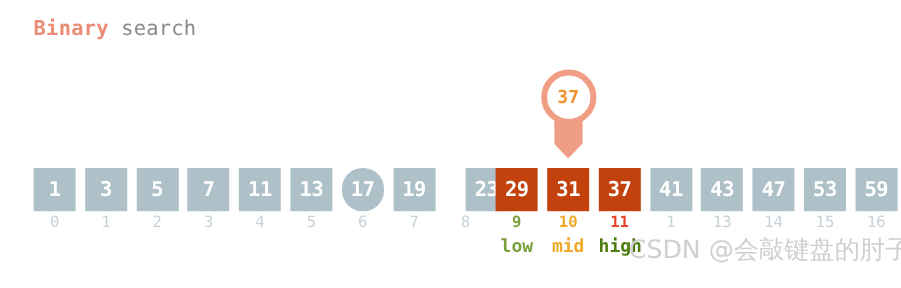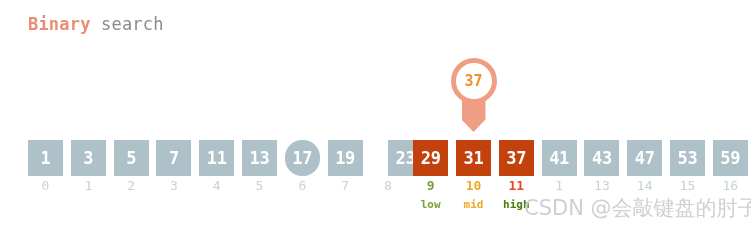--- a/index.html
+++ b/index.html
@@ -125,21 +125,21 @@
   }
   .idx.c-low  { color: #7aa03c; font-weight: bold; }
   .idx.c-mid  { color: #f0a828; font-weight: bold; }
   .idx.c-high { color: #e8452a; font-weight: bold; }
 
   .ptr-label {
     position: absolute;
     top: 57px;
     width: 35px;
     text-align: center;
-    font-size: 11px;
+    font-size: 15px;
     line-height: 16px;
     font-weight: bold;
     white-space: nowrap;
   }
   .ptr-label.c-low  { color: #7aa03c; }
   .ptr-label.c-mid  { color: #f0a828; }
   .ptr-label.c-high { color: #4d7c0f; }
 
   
   #watermark {

